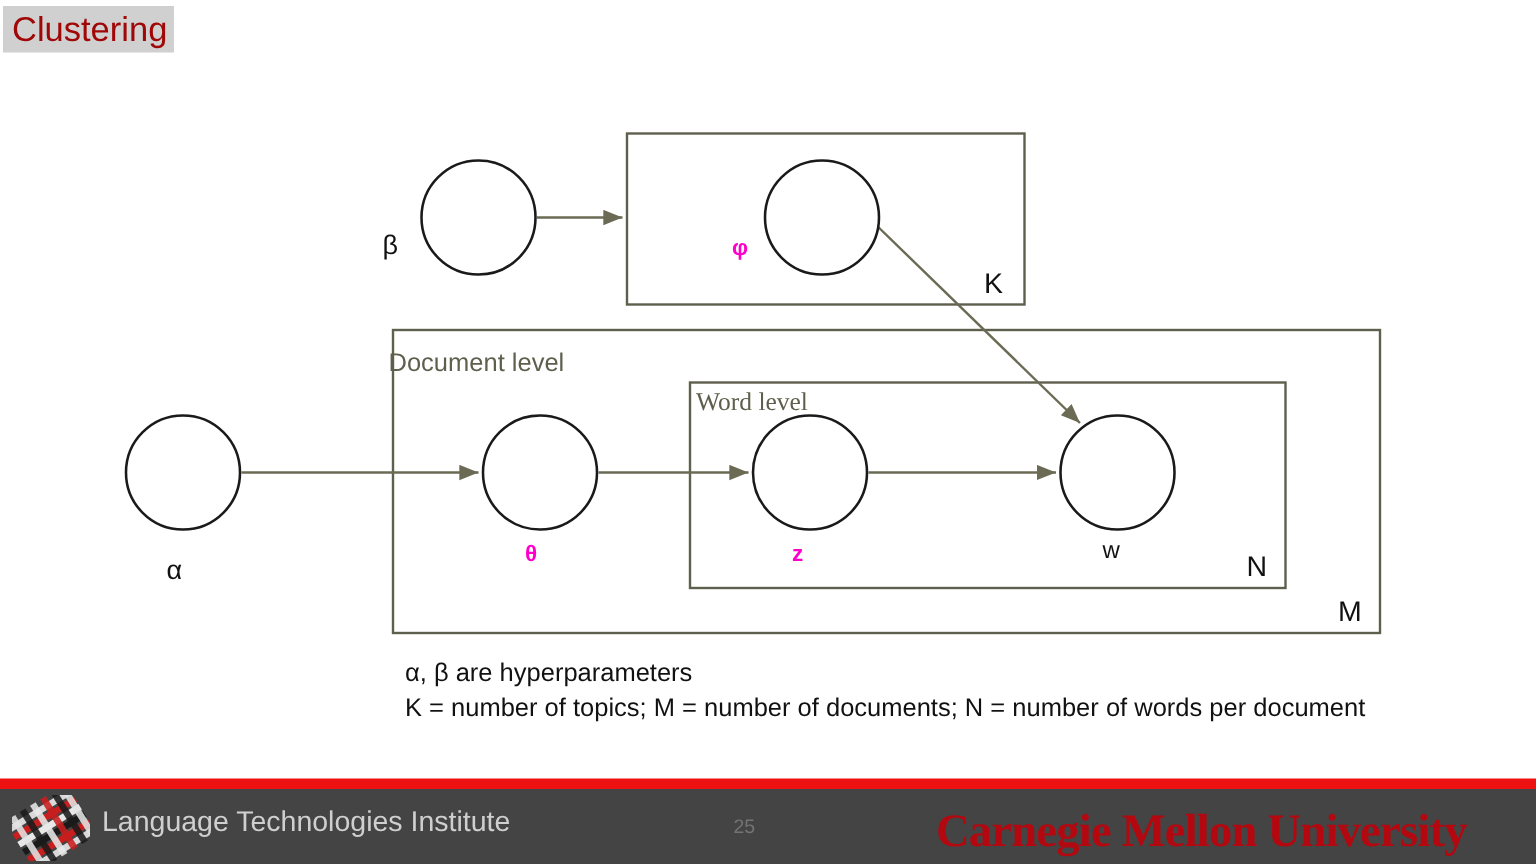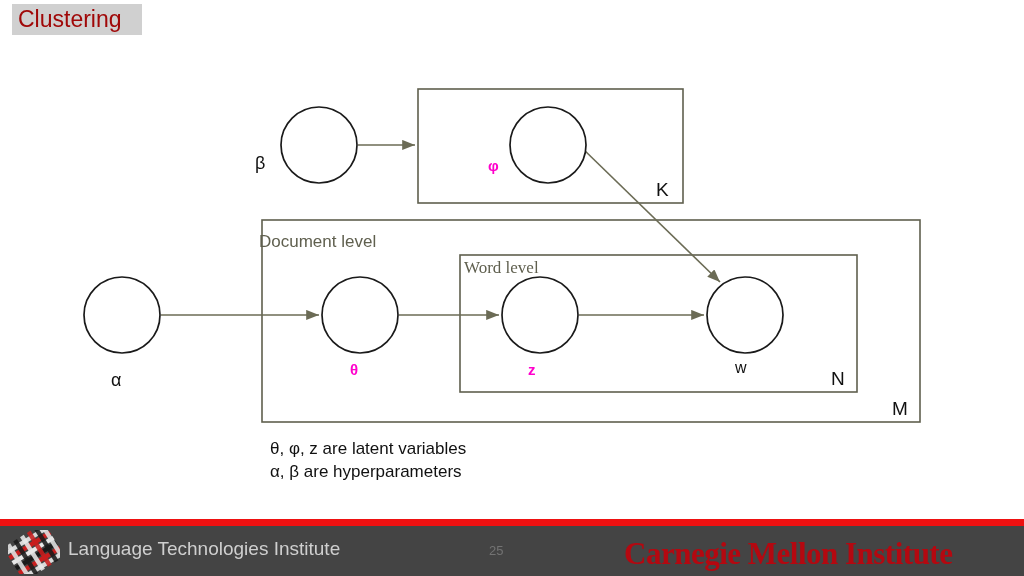--- a/index.html
+++ b/index.html
@@ -9,27 +9,27 @@
     height: 576px;
     background: #ffffff;
     font-family: "Liberation Sans", sans-serif;
     overflow: hidden;
     position: relative;
   }
 
   
   #slide-title {
     position: absolute;
-    left: 12px;
+    left: 2px;
     top: 4px;
     background: #d0d0d0;
     color: #a00808;
     font-size: 23px;
     line-height: 28px;
-    padding: 1px 20px 2px 6px;
+    padding: 1px 4px 2px 6px;
     white-space: nowrap;
     letter-spacing: 0px;
   }
 
   
   #diagram {
     position: absolute;
     left: 0;
     top: 0;
     width: 1024px;
@@ -182,22 +182,22 @@
 
   <div class="node-label greek-black" style="left:111px; top:370px;">α</div>
   <div class="node-label greek-black" style="left:255px; top:153px;">β</div>
   <div class="node-label magenta" style="left:488px; top:157px;">φ</div>
   <div class="node-label magenta" style="left:350px; top:361px;">θ</div>
   <div class="node-label magenta" style="left:528px; top:361px;">z</div>
   <div class="node-label plain-black" style="left:735px; top:359px;">w</div>
 </div>
 
 <div id="caption">
-  <div>θ, φ, z are latent variables</div>
   <div>α, β are hyperparameters</div>
+  <div>K = number of topics; M = number of documents; N = number of words per document</div>
 </div>
 
 <div id="footer">
   <div id="footer-stripe"></div>
   <div id="footer-bar"></div>
 
   <svg id="footer-logo" viewBox="0 0 52 44" xmlns="http://www.w3.org/2000/svg">
     <g transform="rotate(-32 26 22)">
       <rect x="2" y="6" width="48" height="4.4" fill="#d9d9d9"></rect>
       <rect x="2" y="12" width="48" height="4.4" fill="#c81e1e"></rect>
@@ -210,14 +210,14 @@
       <rect x="14" y="2" width="4.4" height="40" fill="#1a1a1a" opacity="0.88"></rect>
       <rect x="22" y="2" width="4.4" height="40" fill="#e8e8e8" opacity="0.88"></rect>
       <rect x="30" y="2" width="4.4" height="40" fill="#c81e1e" opacity="0.88"></rect>
       <rect x="38" y="2" width="4.4" height="40" fill="#1a1a1a" opacity="0.88"></rect>
       <rect x="45" y="2" width="4.4" height="40" fill="#e2e2e2" opacity="0.88"></rect>
     </g>
   </svg>
 
   <div id="footer-lti">Language Technologies Institute</div>
   <div id="footer-page">25</div>
-  <div id="footer-cmu">Carnegie Mellon Institute</div>
+  <div id="footer-cmu">Carnegie Mellon University</div>
 </div>
 
 </body></html>

